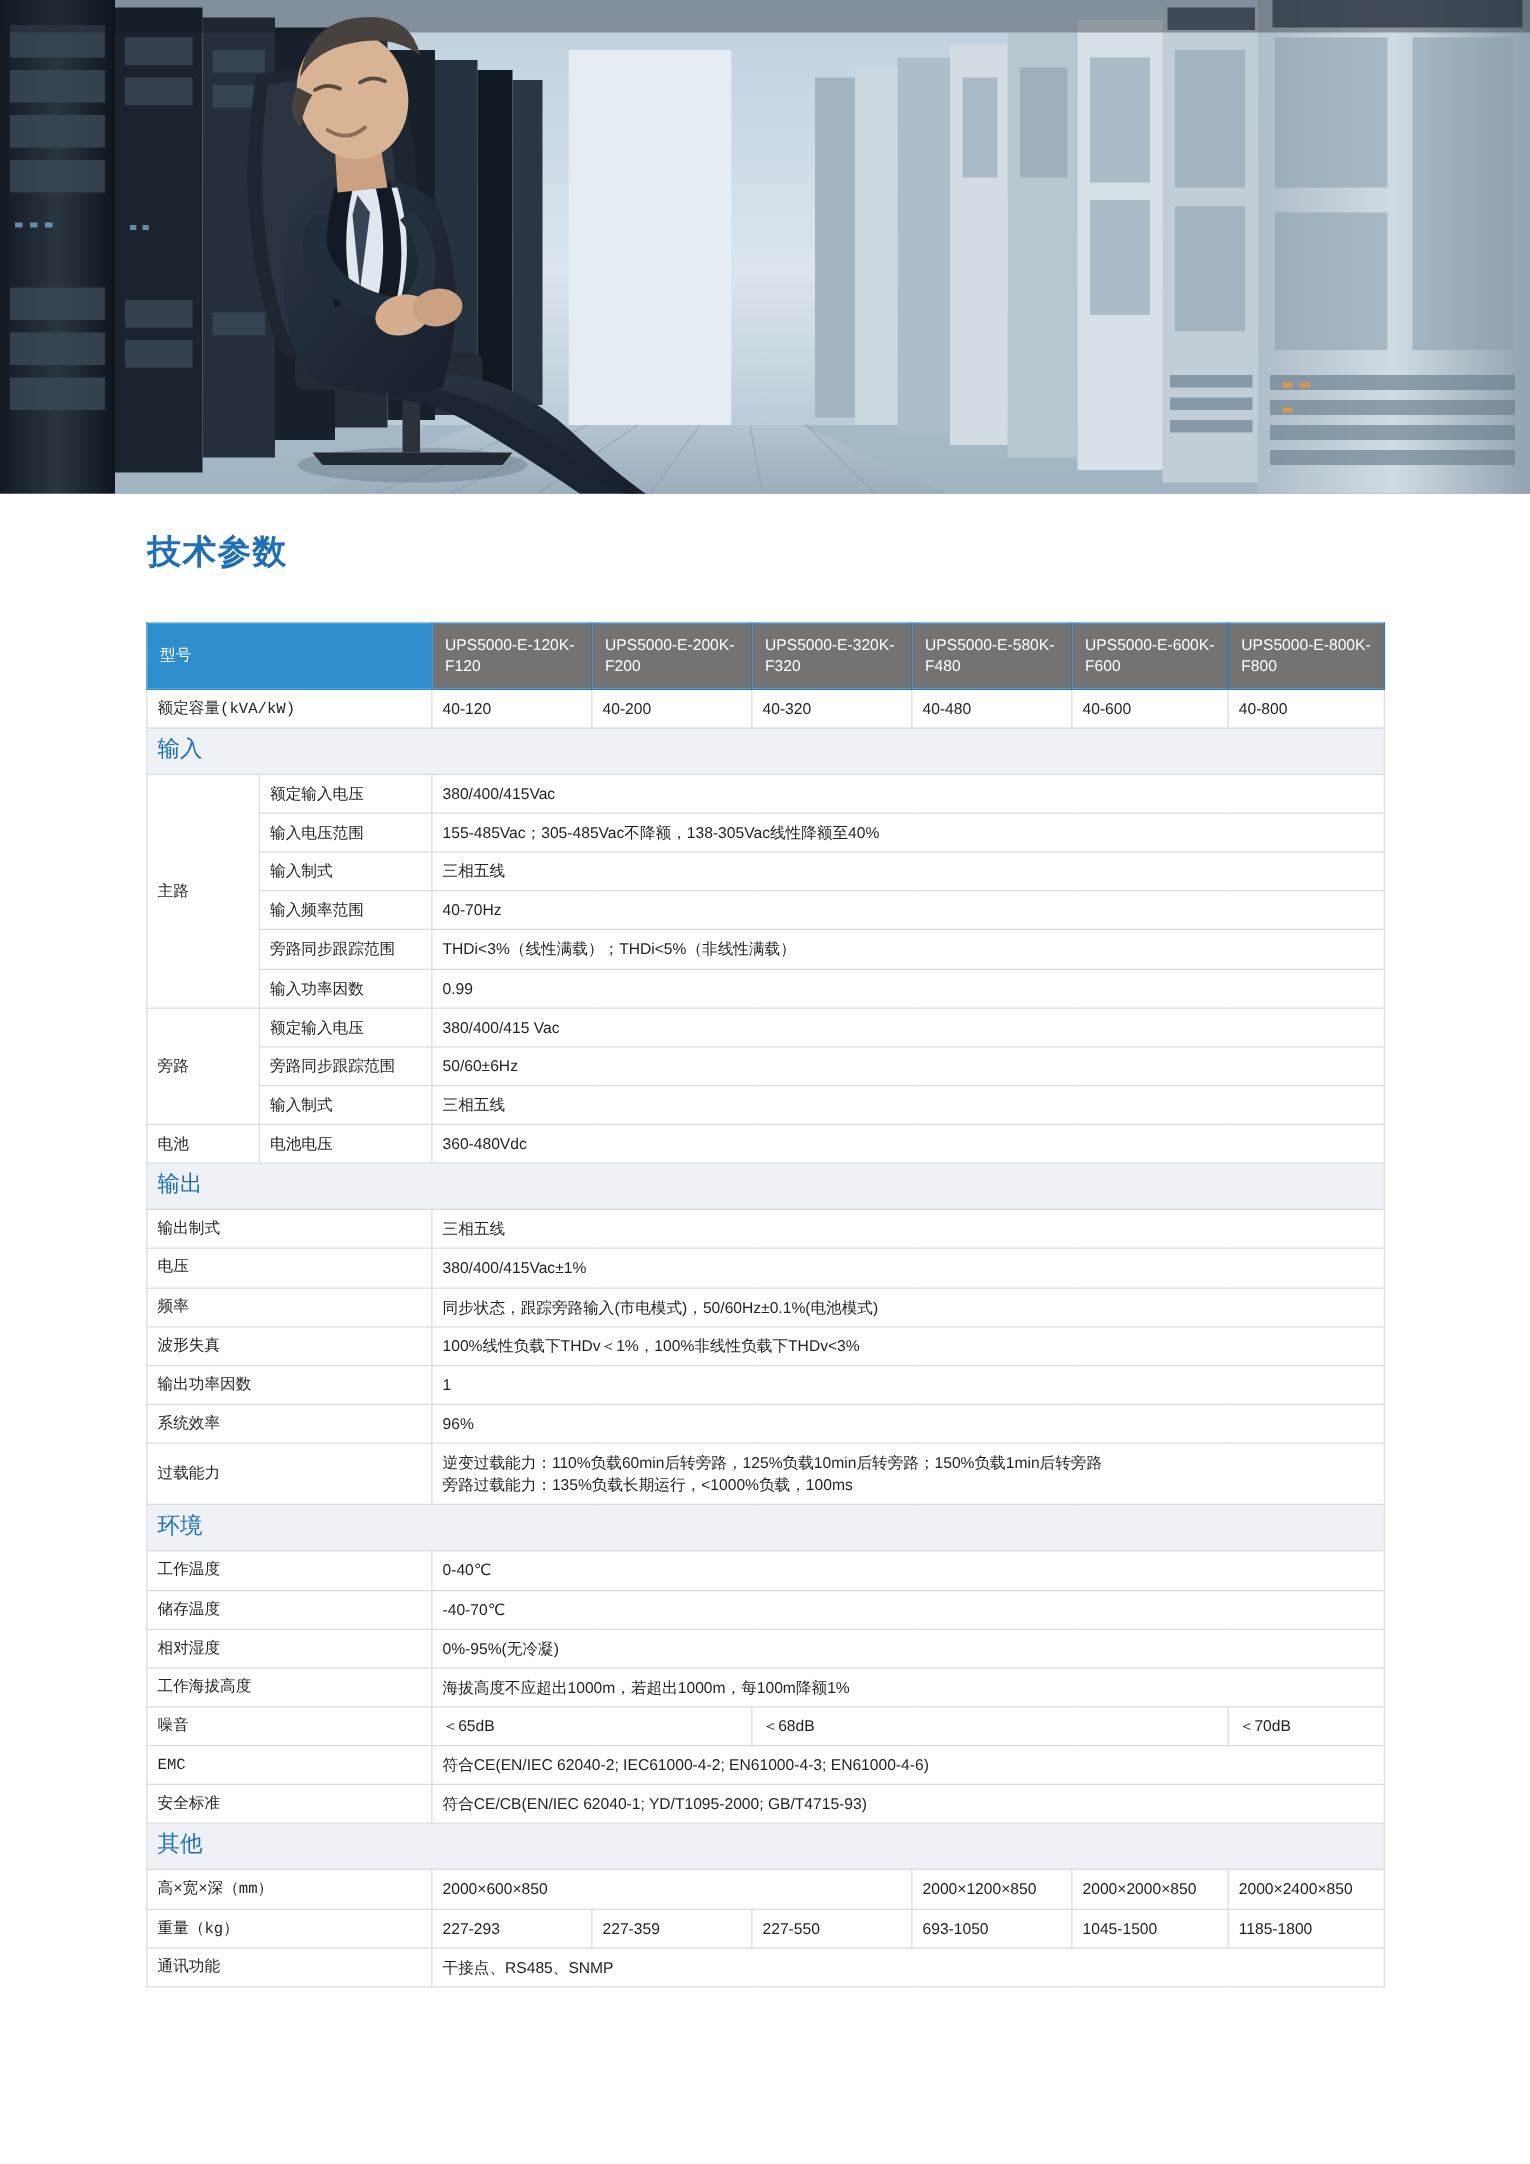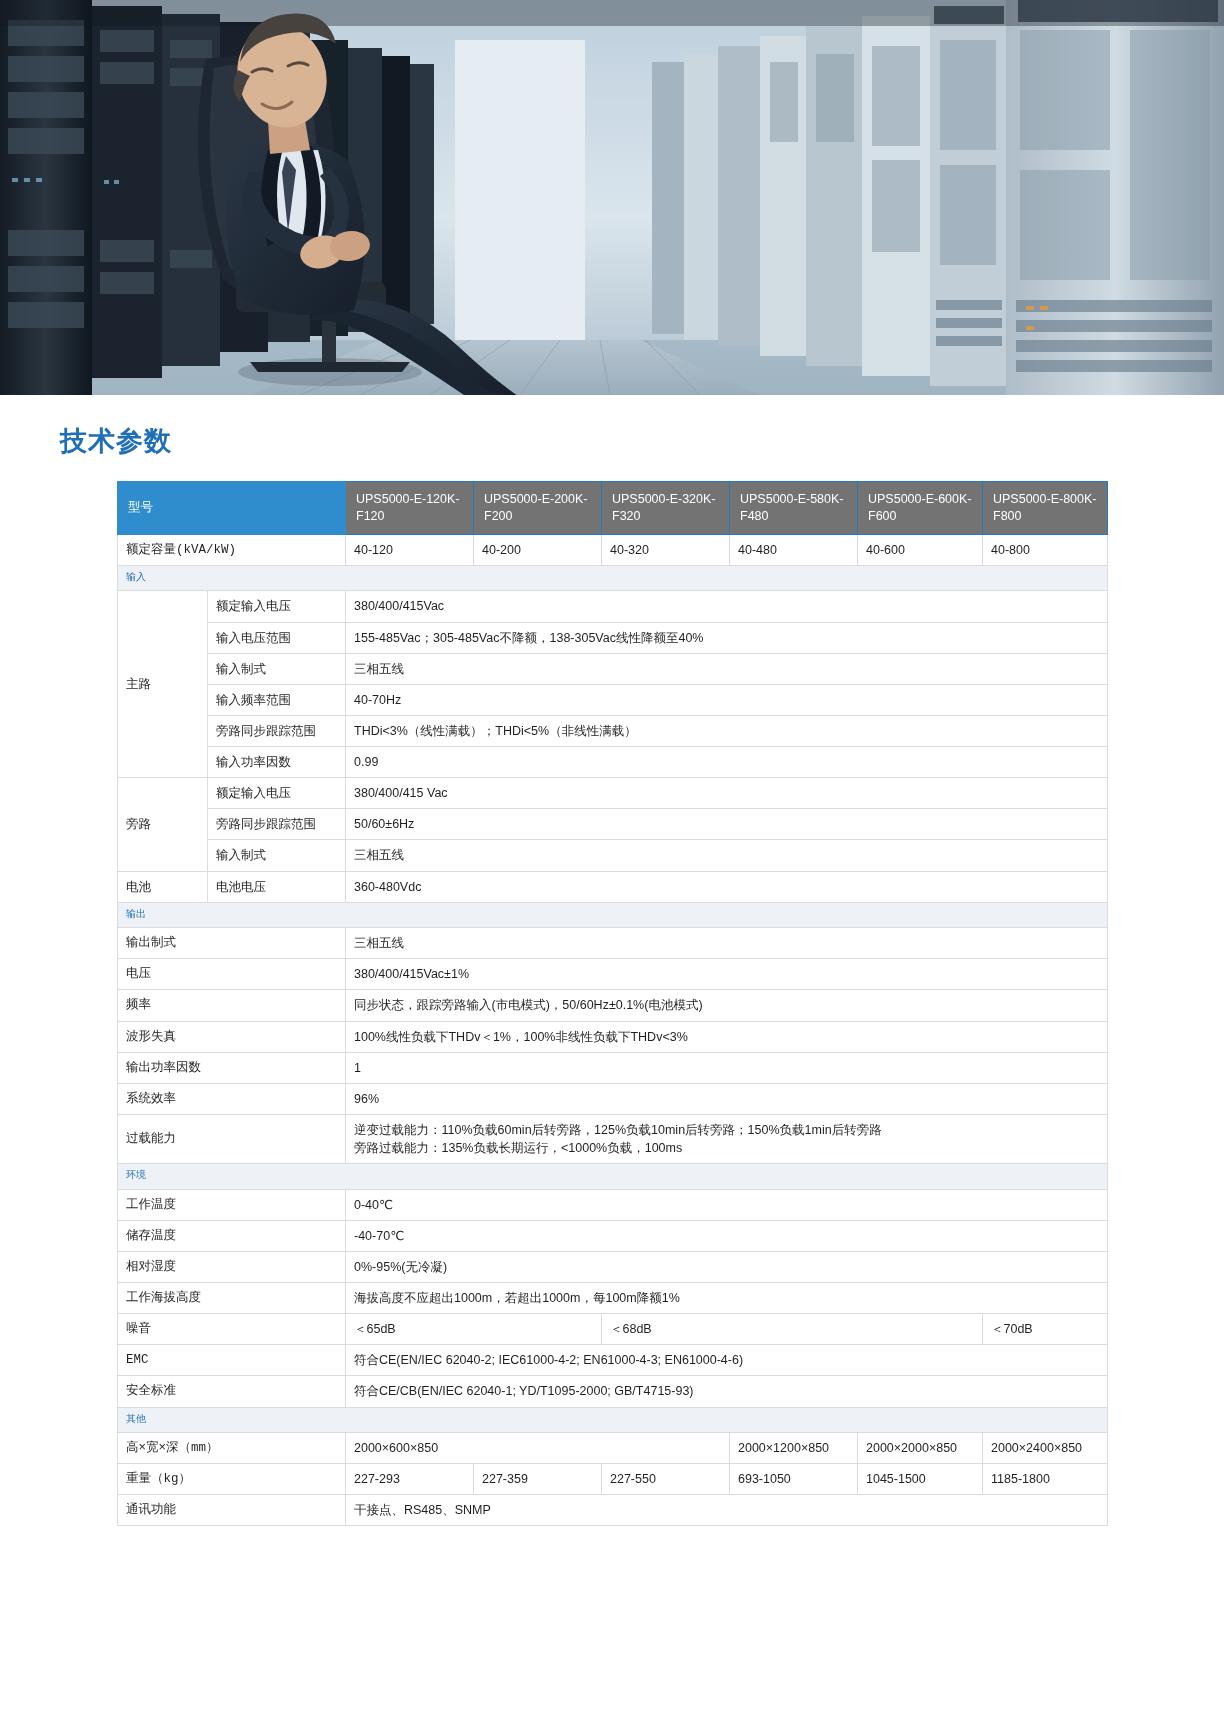--- a/index.html
+++ b/index.html
@@ -21,33 +21,33 @@
     position: relative;
     width: 1224px;
     height: 395px;
     overflow: hidden;
     background: #9fb2c4;
   }
   .hero svg { display: block; }
 
   
   .title-wrap {
-    padding: 28px 0 0 60px;
+    padding: 28px 0 0 118px;
   }
   .page-title {
     font-size: 27px;
     font-weight: bold;
     color: #1f6fb8;
     letter-spacing: 1px;
     font-family: "DejaVu Sans", "Liberation Sans", sans-serif;
   }
 
   
   .table-wrap {
-    margin: 22px auto 0 auto;
+    margin: 39px auto 0 auto;
     width: 990px;
   }
   table.spec {
     border-collapse: collapse;
     width: 990px;
     font-size: 12.5px;
     table-layout: fixed;
   }
   table.spec td, table.spec th {
     border: 1px solid #d7dce1;
@@ -69,21 +69,21 @@
   }
   tr.head td.model-label {
     background: #2f8ccd;
     border-color: #2f8ccd;
   }
   
   tr.section td {
     background: #eef2f6;
     color: #1f6fb8;
     padding: 5px 8px;
-    font-size: 10px;
+    font-size: 18px;
   }
   .cap-row td { padding: 9px 8px; }
   td.leftlabel { padding-left: 10px; font-family: Liberation Mono, monospace; }
   td.group {
     text-align: left;
     padding-left: 10px;
   }
   td.multi { line-height: 1.6; }
 </style>
 </head>

